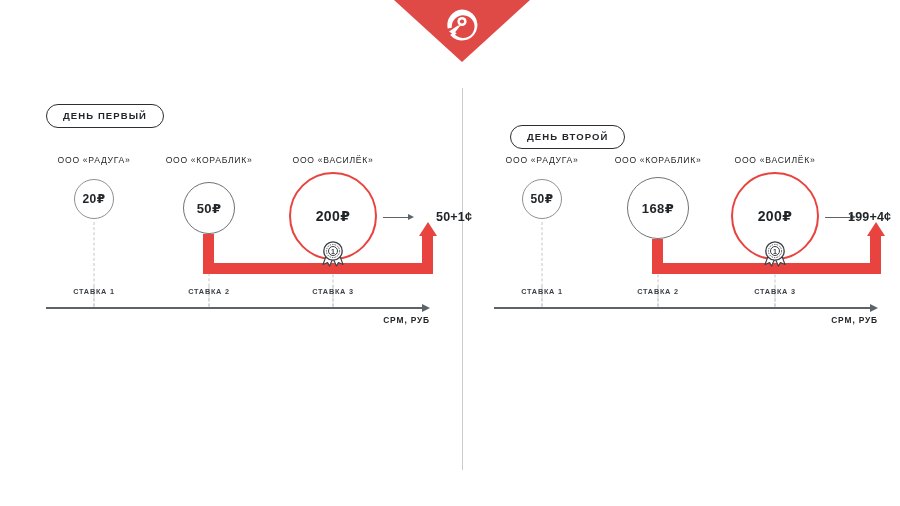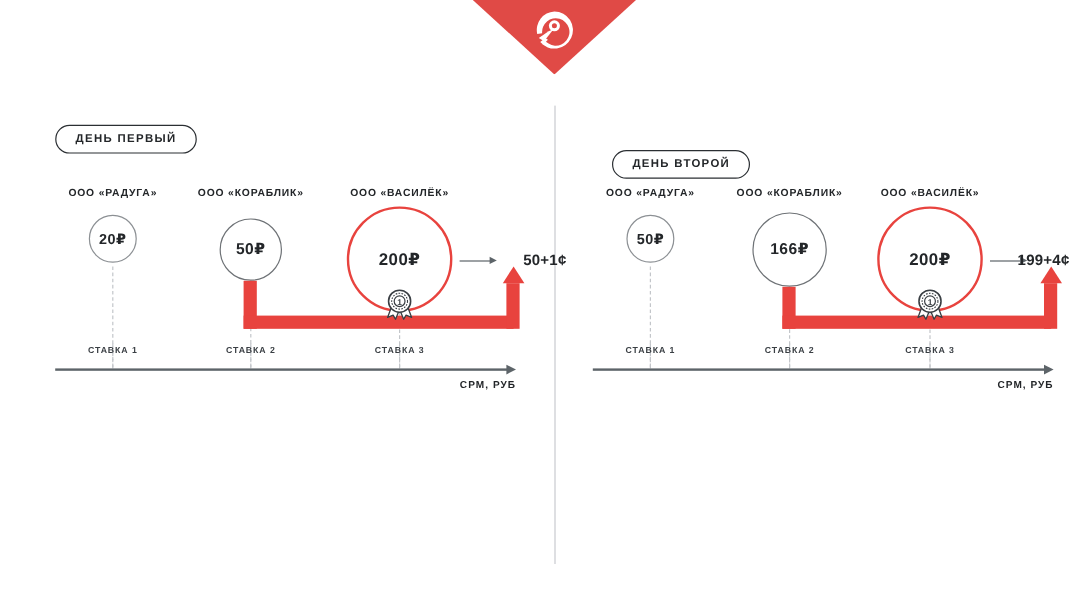--- a/index.html
+++ b/index.html
@@ -42,21 +42,21 @@
     height:22px;line-height:22px;
     padding:0 16px;
     font-size:9.5px;font-weight:bold;letter-spacing:1.1px;
     color:#232629;white-space:nowrap;
     background:#fff;
   }
 
   
   .company{
     position:absolute;
-    font-size:8.6px;font-weight:bold;letter-spacing:0.7px;
+    font-size:8.6px;font-weight:normal;letter-spacing:0.7px;
     color:#232629;white-space:nowrap;
     transform:translateX(-50%);
     text-align:center;
   }
 
   
   .bid{
     position:absolute;border-radius:50%;
     background:#fff;
     display:flex;align-items:center;justify-content:center;
@@ -214,21 +214,21 @@
     <div class="company" style="left:313px;top:155px;">ООО «ВАСИЛЁК»</div>
 
     <div class="guide" style="left:80px;top:222px;height:85px;"></div>
     <div class="guide" style="left:196px;top:240px;height:67px;"></div>
     <div class="guide" style="left:313px;top:250px;height:57px;"></div>
 
     <div class="bid small" style="left:80px;top:199px;width:40px;height:40px;">
       <span>50₽</span>
     </div>
     <div class="bid mid" style="left:196px;top:208px;width:62px;height:62px;">
-      <span>166₽</span>
+      <span>168₽</span>
     </div>
     <div class="bid big" style="left:313px;top:216px;width:88px;height:88px;">
       <span>200₽</span>
     </div>
 
     <div class="rb" style="left:190px;top:239px;width:11px;height:35px;"></div>
     <div class="rb" style="left:190px;top:263px;width:224px;height:11px;"></div>
     <div class="rb" style="left:408px;top:236px;width:11px;height:38px;"></div>
     <div class="rb-arrowhead" style="left:413.5px;top:222px;"></div>
 

